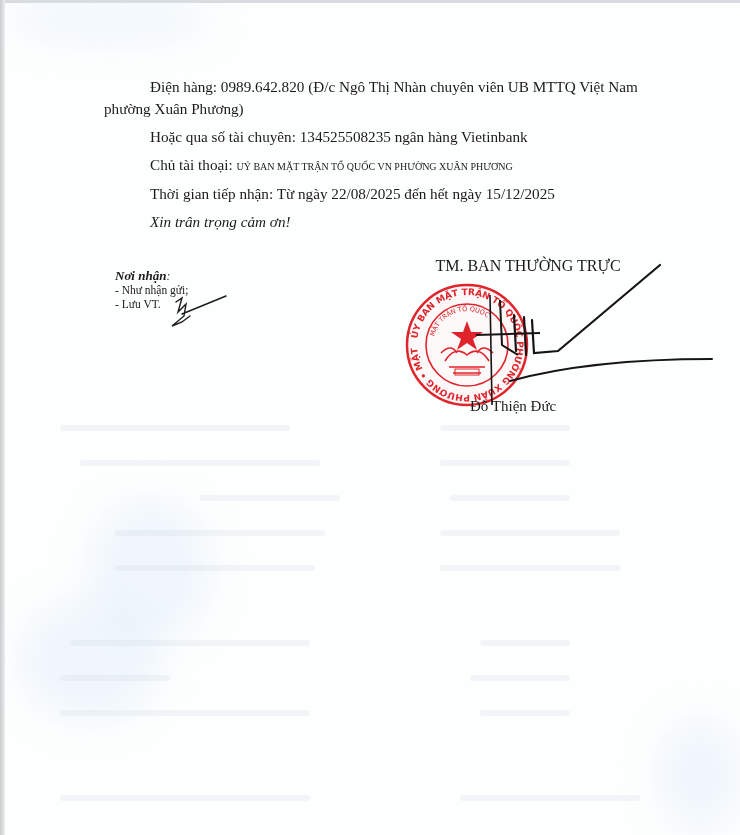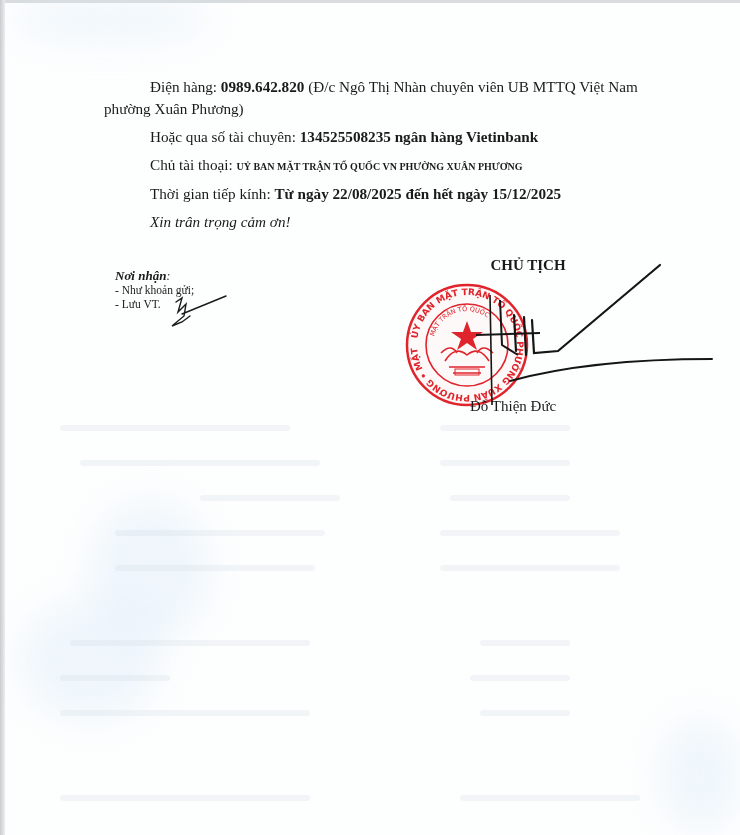--- a/index.html
+++ b/index.html
@@ -8,21 +8,21 @@
     background:#fdfefe;
     font-family:"Liberation Serif", "DejaVu Serif", serif;
     color:#1a1a1a;
   }
   .edge-left { position:absolute; left:0; top:0; width:5px; height:835px; background:linear-gradient(90deg,#c9cccd,#eceeef); }
   .edge-top { position:absolute; left:0; top:0; width:740px; height:3px; background:#d8dcde; }
   .tint { position:absolute; border-radius:50%; background:rgba(215,232,248,0.35); filter:blur(18px); }
   .bleed { position:absolute; height:6px; background:rgba(200,212,222,0.22); border-radius:3px; }
 
   .line { position:absolute; font-size:15.2px; line-height:18px; white-space:nowrap; }
-  b { font-weight:bold; }
+  b { font-weight:normal; }
   .italic { font-style:italic; }
 
   .recv { position:absolute; left:115px; top:261px; font-size:11.5px; line-height:14px;margin-top:8px; }
   .recv .title { font-weight:bold; font-style:italic; font-size:13px; }
 
   .sig-block { position:absolute; left:418px; top:256px; width:220px; text-align:center; }
   .sig-title { font-size:16px; line-height:19px; }
   .sig-role { font-size:15px; font-weight:bold; line-height:19px; }
   .sig-name { position:absolute; left:470px; top:398px; font-size:15px; font-weight:normal; }
 
@@ -66,28 +66,28 @@
 
 <div class="line" style="left:150px;top:128px;">
   <span>Hoặc qua số tài chuyên: </span><b>134525508235 ngân hàng Vietinbank</b>
 </div>
 
 <div class="line" style="left:150px;top:156px;">
   <span>Chủ tài thoại: </span><b style="font-size:10px;">UỶ BAN MẶT TRẬN TỔ QUỐC VN PHƯỜNG XUÂN PHƯƠNG</b>
 </div>
 
 <div class="line" style="left:150px;top:185px;">
-  <span>Thời gian tiếp kính: </span><b>Từ ngày 22/08/2025 đến hết ngày 15/12/2025</b>
+  <span>Thời gian tiếp nhận: </span><b>Từ ngày 22/08/2025 đến hết ngày 15/12/2025</b>
 </div>
 
 <div class="line italic" style="left:150px;top:213px;">Xin trân trọng cảm ơn!</div>
 
 <div class="recv">
   <div><span class="title">Nơi nhận</span><span class="italic">:</span></div>
-  <div>- Như khoản gửi;</div>
+  <div>- Như nhận gửi;</div>
   <div>- Lưu VT.</div>
 </div>
 <svg style="left:168px;top:290px;" width="70" height="40" viewBox="0 0 70 40">
   <path d="M8 12 L14 8 L10 22 L18 14 L16 26 L4 36 L14 32 L22 26 M14 24 L58 6" fill="none" stroke="#1b1b1b" stroke-width="1.4" stroke-linecap="round"></path>
 </svg>
 
 <svg style="left:405px;top:283px;" width="124" height="124" viewBox="0 0 124 124">
   <defs>
     <path id="outerArc" d="M62,62 m-50,0 a50,50 0 1,1 100,0 a50,50 0 1,1 -100,0"></path>
     <path id="innerArc" d="M62,62 m-34,0 a34,34 0 1,1 68,0"></path>
@@ -99,21 +99,21 @@
   </text>
   <text font-family="DejaVu Sans, sans-serif" font-size="6.5" fill="#e0242b">
     <textPath href="#innerArc" startOffset="8%">MẶT TRẬN TỔ QUỐC</textPath>
   </text>
   <polygon points="62,38 66,49 78,49 68,56 72,67 62,60 52,67 56,56 46,49 58,49" fill="#e0242b"></polygon>
   <path d="M40 78 Q50 62 62 72 Q74 62 84 78 M44 84 L80 84 M48 90 L76 90 M36 70 Q46 60 52 70 M72 70 Q78 60 88 70" fill="none" stroke="#e0242b" stroke-width="1.6"></path>
   <rect x="50" y="86" width="24" height="6" fill="none" stroke="#e0242b" stroke-width="1"></rect>
 </svg>
 
 <div class="sig-block">
-  <div class="sig-role">CHỦ TỊCH</div>
+  <div class="sig-title">TM. BAN THƯỜNG TRỰC</div>
 </div>
 
 <svg style="left:470px;top:255px;" width="250" height="170" viewBox="0 0 250 170">
   <path d="M20 40 L22 150" fill="none" stroke="#151515" stroke-width="1.6"></path>
   <path d="M30 45 L32 90 L48 100" fill="none" stroke="#151515" stroke-width="2"></path>
   <path d="M6 80 L70 78" fill="none" stroke="#151515" stroke-width="2"></path>
   <path d="M44 60 L46 96 M54 62 L56 100 M62 65 L64 98 L88 96 L190 10" fill="none" stroke="#151515" stroke-width="2.2" stroke-linecap="round"></path>
   <path d="M40 126 Q120 104 242 104" fill="none" stroke="#151515" stroke-width="2" stroke-linecap="round"></path>
 </svg>
 

